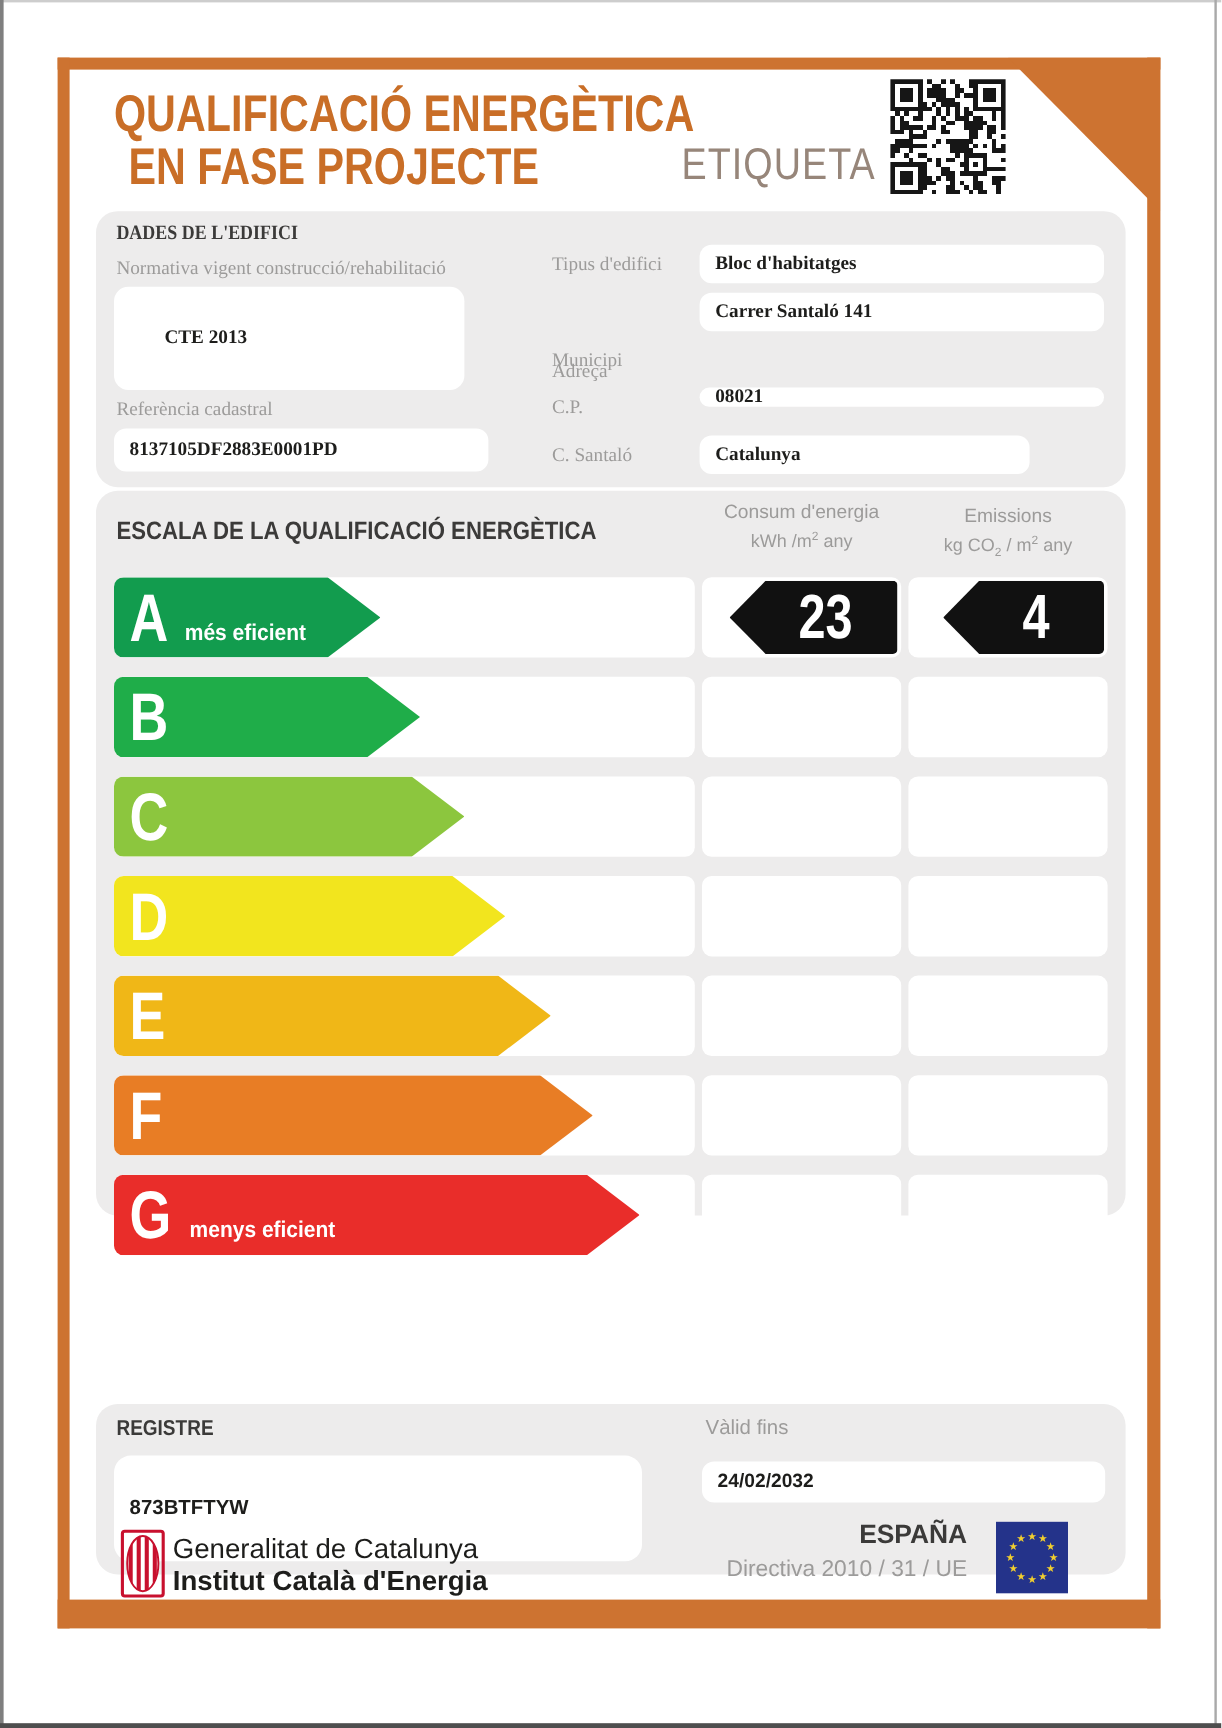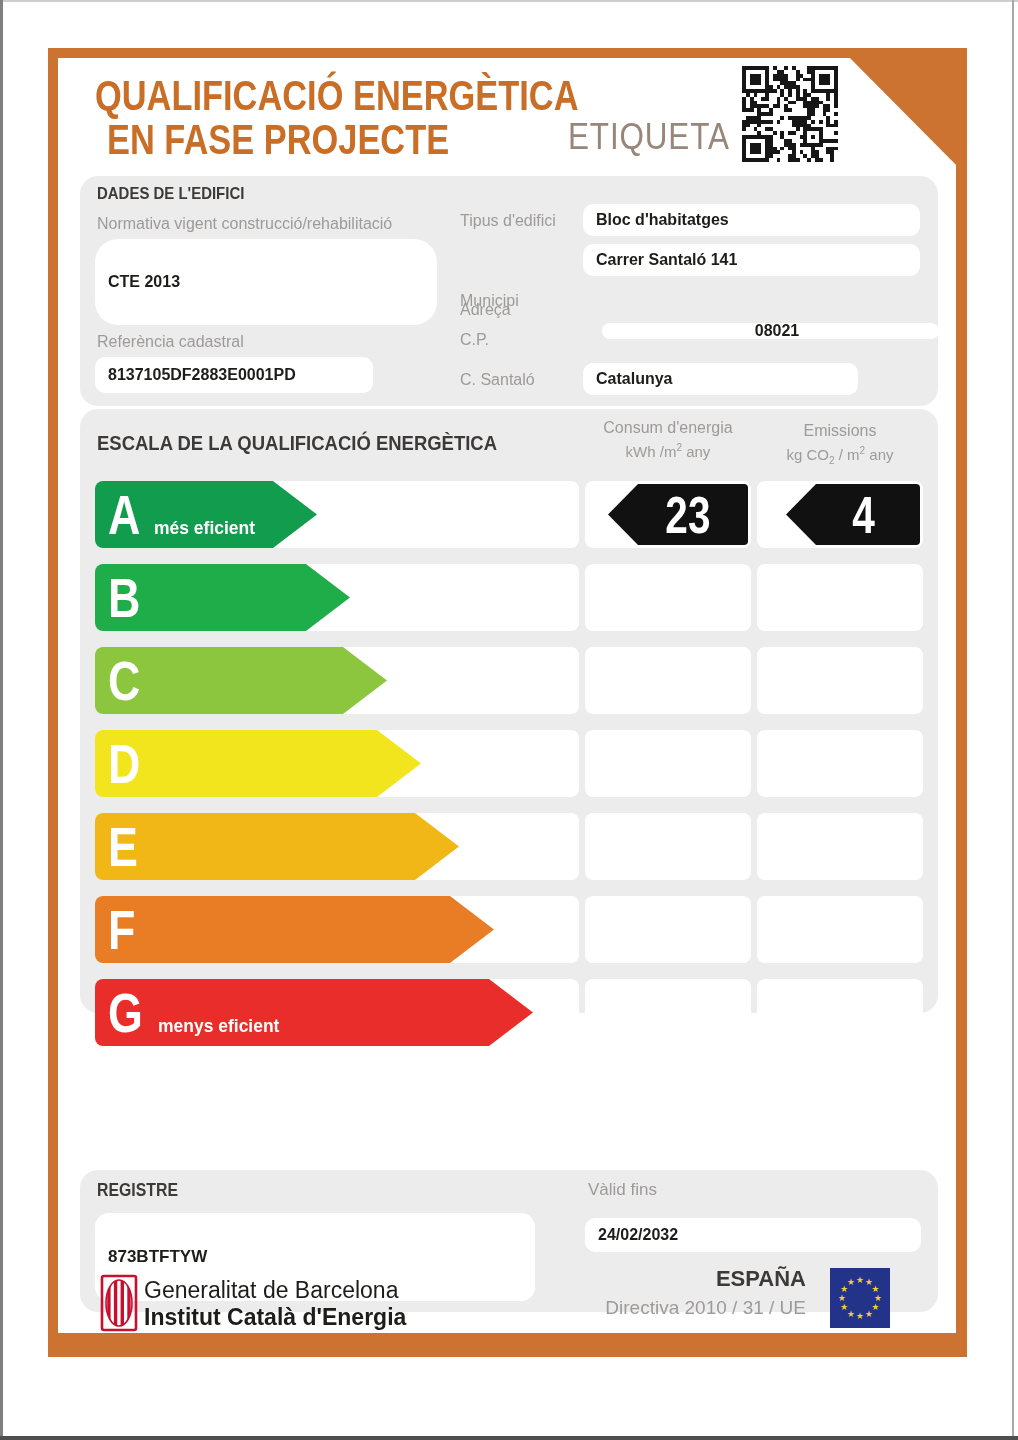--- a/index.html
+++ b/index.html
@@ -25,21 +25,21 @@
   
   .title{position:absolute;left:95px;top:74px;color:var(--accent);font-weight:bold;
     font-size:43px;line-height:43px;transform:scaleX(.8);transform-origin:left top;white-space:nowrap;}
   .title-l2{position:absolute;left:107px;top:118px;color:var(--accent);font-weight:bold;
     font-size:43px;line-height:43px;transform:scaleX(.8);transform-origin:left top;white-space:nowrap;}
   .etiqueta{position:absolute;left:568px;top:117px;color:#97867a;font-size:37px;line-height:40px;
     transform:scaleX(.85);transform-origin:left top;letter-spacing:1px;white-space:nowrap;}
   .qr{position:absolute;left:742px;top:66px;width:96px;height:96px;}
   
   .panel{position:absolute;left:80px;width:858px;background:var(--panel);border-radius:18px;}
-  .panel-building{top:176px;height:230px;}
+  .panel-building{top:176px;height:230px;font-family:Liberation Serif, serif;}
   .panel-scale{top:409px;height:604px;padding-left:28px;}
   .panel-registry{top:1170px;height:142px;}
   .sect-head{position:absolute;color:var(--dark);font-weight:bold;
     transform:scaleX(.88);transform-origin:left top;white-space:nowrap;}
   .lbl{position:absolute;color:var(--gray);font-size:16px;white-space:nowrap;}
   .wbox{position:absolute;background:#fff;border-radius:10px;display:flex;align-items:center;}
   .val{font-weight:bold;font-size:16px;color:var(--ink);padding-left:13px;white-space:nowrap;}
   
   .col-head{position:absolute;text-align:center;color:var(--gray);font-size:16px;white-space:nowrap;}
   .col-unit{position:absolute;text-align:center;color:var(--gray);font-size:15px;white-space:nowrap;}
@@ -409,41 +409,41 @@
         <rect x="53.76" y="92.16" width="3.84" height="3.84" fill="#161616"></rect>
         <rect x="65.28" y="92.16" width="3.84" height="3.84" fill="#161616"></rect>
         <rect x="72.96" y="92.16" width="3.84" height="3.84" fill="#161616"></rect>
         <rect x="76.80" y="92.16" width="3.84" height="3.84" fill="#161616"></rect>
         <rect x="88.32" y="92.16" width="3.84" height="3.84" fill="#161616"></rect>
       </svg></div>
 
   <div class="panel panel-building">
     <div class="sect-head" style="left:17px;top:8px;font-size:17px;">DADES DE L'EDIFICI</div>
     <div class="lbl" style="left:17px;top:39px;">Normativa vigent construcció/rehabilitació</div>
-    <div class="wbox" style="left:15px;top:63px;width:342px;height:86px;border-radius:23px;">
+    <div class="wbox" style="left:15px;top:63px;width:292px;height:86px;border-radius:12px;padding-left:29px;">
       <span class="val">CTE 2013</span>
     </div>
     <div class="lbl" style="left:17px;top:157px;">Referència cadastral</div>
-    <div class="wbox" style="left:15px;top:181px;width:278px;height:36px;">
+    <div class="wbox" style="left:15px;top:181px;width:312px;height:36px;">
       <span class="val">8137105DF2883E0001PD</span>
     </div>
 
     <div class="lbl" style="left:380px;top:36px;">Tipus d'edifici</div>
     <div class="lbl" style="left:380px;top:77px;margin-top:48px;">Adreça</div>
     <div class="lbl" style="left:380px;top:116px;">Municipi</div>
     <div class="lbl" style="left:380px;top:155px;">C.P.</div>
     <div class="lbl" style="left:380px;top:195px;">C. Santaló</div>
 
     <div class="wbox" style="left:503px;top:28px;width:337px;height:32px;">
         <span class="val">Bloc d'habitatges</span>
       </div>
     <div class="wbox" style="left:503px;top:68px;width:337px;height:32px;">
         <span class="val">Carrer Santaló 141</span>
       </div>
-    <div class="wbox" style="left:522px;top:147px;width:337px;height:16px;justify-content:center;">
+    <div class="wbox" style="left:503px;top:147px;width:337px;height:16px;">
         <span class="val">08021</span>
       </div>
     <div class="wbox" style="left:503px;top:187px;width:275px;height:32px;">
         <span class="val">Catalunya</span>
       </div>
   </div>
 
   <div class="panel panel-scale">
     <div class="sect-head" style="left:17px;top:22px;font-size:21px;">ESCALA DE LA QUALIFICACIÓ ENERGÈTICA</div>
 
@@ -548,21 +548,21 @@
       <ellipse cx="19" cy="29" rx="13" ry="23" fill="#fff" stroke="#c8102e" stroke-width="1.6"></ellipse>
       <g clip-path="url(#senyera)">
         <rect x="7.2" y="4" width="3.4" height="50" fill="#c8102e"></rect>
         <rect x="13.9" y="4" width="3.4" height="50" fill="#c8102e"></rect>
         <rect x="20.6" y="4" width="3.4" height="50" fill="#c8102e"></rect>
         <rect x="27.3" y="4" width="3.4" height="50" fill="#c8102e"></rect>
       </g>
     </svg>
   </div>
   <div class="org-text">
-    <div>Generalitat de Barcelona</div>
+    <div>Generalitat de Catalunya</div>
     <div class="b">Institut Català d'Energia</div>
   </div>
   <div class="country">ESPAÑA</div>
   <div class="directive">Directiva 2010 / 31 / UE</div>
   <div class="eu-flag">
     <svg id="euflag" width="60" height="60" viewBox="0 0 60 60">
       <rect x="0" y="0" width="60" height="60" fill="#24338a"></rect>
     <text x="30.0" y="12.0" fill="#f2cf2e" font-size="9" text-anchor="middle" dominant-baseline="central">★</text>
         <text x="39.0" y="14.4" fill="#f2cf2e" font-size="9" text-anchor="middle" dominant-baseline="central">★</text>
         <text x="45.6" y="21.0" fill="#f2cf2e" font-size="9" text-anchor="middle" dominant-baseline="central">★</text>

